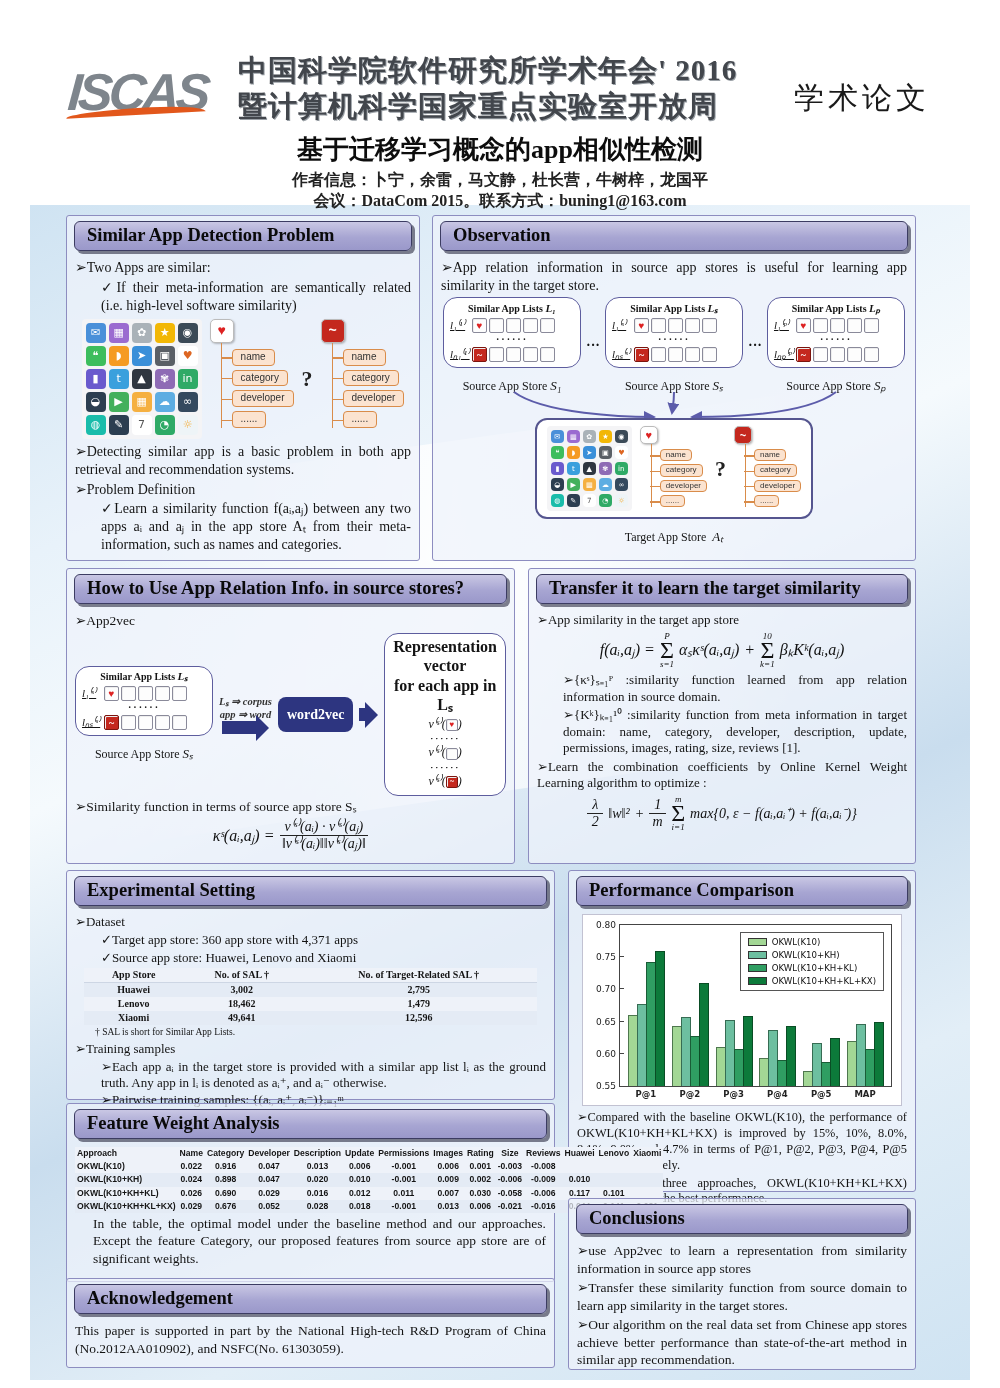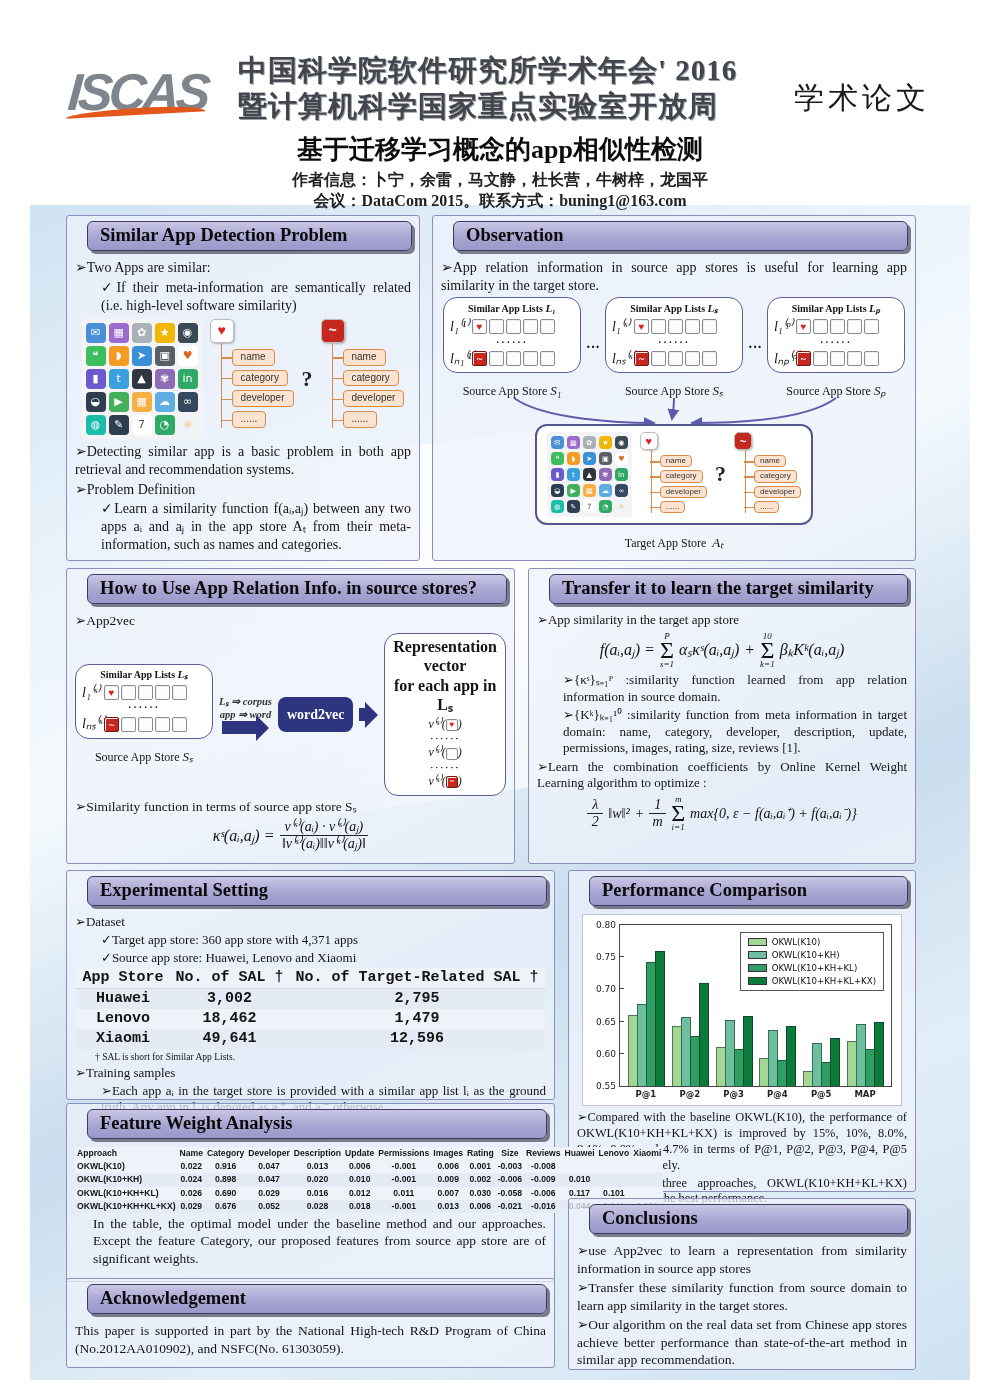--- a/index.html
+++ b/index.html
@@ -20,21 +20,21 @@
   .banner { position:absolute; left:238px; top:52px; width:530px; text-align:left;
     font-weight:bold; color:#42464c; font-size:29px; line-height:1.25; letter-spacing:1px;
     text-shadow:1px 1px 0 #9aa0a6; }
   .hdr-right { position:absolute; right:70px; top:78px; font-size:30px; color:#1a1a1a; letter-spacing:4px; }
   .p-title { position:absolute; left:0; top:132px; width:1000px; text-align:center; font-size:26px; font-weight:bold; color:#0d0d0d; }
   .p-authors { position:absolute; left:0; top:170px; width:1000px; text-align:center; font-size:16px; font-weight:bold; color:#222; }
   .p-conf { position:absolute; left:0; top:191px; width:1000px; text-align:center; font-size:16px; font-weight:bold; color:#222; }
 
   
   .sec { position:absolute; border:1.5px solid #8d8dc0; background:rgba(238,243,251,.72); border-radius:3px; z-index:4; }
-  .sec-hd { margin:5px 7px 3px 20px; padding:3px 10px 4px 12px; font-size:18.5px; font-weight:bold; color:#0a0a0a;
+  .sec-hd { margin:5px 7px 3px 7px; padding:3px 10px 4px 12px; font-size:18.5px; font-weight:bold; color:#0a0a0a;
     background:linear-gradient(180deg,#c9c7e4 0%, #a7a5d2 55%, #9a98ca 100%);
     border:1.5px solid #3c3c62; border-radius:6px; box-shadow:3px 3px 0 rgba(25,25,50,.55); }
   .sec-bd { padding:3px 8px 4px 8px; color:#141414; }
   .b1 { margin:2px 0; text-align:justify; }
   .b2 { margin:2px 0 2px 26px; text-align:justify; }
 
   
   .tile { display:inline-block; width:15px; height:15px; border:1px solid #8a8a9a; background:#fdfdfd;
     border-radius:2px; vertical-align:middle; text-align:center; font-size:10px; line-height:13px;
     box-shadow:inset 1px 1px 0 #eee; color:#d22; flex:0 0 auto; }
@@ -57,21 +57,21 @@
   .meta-tree.small .mt-root { width:18px; height:18px; font-size:11px; }
   .meta-tree.small .mt-node { padding:0 5px; margin:3px 0 3px 8px; }
   .qmark { font-size:22px; font-weight:bold; color:#222; align-self:center; }
 
   
   .store-unit { display:flex; flex-direction:column; align-items:center; }
   .store-box { width:138px; border:1.8px solid #5d5d9e; border-radius:14px; background:#fff; padding:3px 6px 5px 6px; }
   .sb-title { text-align:center; font-size:10px; font-weight:bold; margin-bottom:2px; white-space:nowrap; }
   .sb-sym { font-size:11px; }
   .sb-row { display:flex; align-items:center; gap:2px; }
-  .sb-label { font-size:14px; width:20px; flex:0 0 20px; }
+  .sb-label { font-size:11px; width:20px; flex:0 0 20px;text-decoration:underline; }
   .sb-dots { text-align:center; font-weight:bold; letter-spacing:2px; font-size:10px; line-height:1; padding:2px 0; }
   .sb-caption { font-size:12px; font-weight:normal; margin-top:10px; white-space:nowrap; }
   .sb-caption i { font-size:13px; }
 
   
   .stores-row { display:flex; justify-content:space-between; align-items:flex-start; padding:0 2px; }
   .mid-dots { font-size:14px; font-weight:bold; align-self:center; padding:0 2px; }
   .obs-arrows { display:block; margin:-4px auto -2px auto; }
   .target-wrap { display:flex; flex-direction:column; align-items:center; }
   .target-box { display:flex; gap:8px; align-items:flex-start; border:2px solid #55558f; border-radius:12px;
@@ -95,21 +95,21 @@
     font-size:16px; color:#111; margin:4px 0; }
   .frac { display:inline-flex; flex-direction:column; align-items:center; line-height:1.15; font-size:14px; }
   .frac .num { border-bottom:1.2px solid #222; padding:0 5px; }
   .bigop { display:inline-flex; flex-direction:column; align-items:center; line-height:.85; font-style:normal; }
   .bigop .lim { font-size:9px; font-style:italic; }
   .bigop .sym { font-size:24px; }
 
   
   table.data { border-collapse:collapse; background:#eef2f9; margin:2px auto; }
   table.data th, table.data td { padding:1px 6px; white-space:nowrap; }
-  table.exp { font-size:15px; width:96%;font-family:Liberation Mono, monospace; }
+  table.exp { font-size:10px; width:96%; }
   table.exp th { font-weight:bold; border-bottom:1px solid #cdd6e4; }
   table.exp td { font-weight:bold; text-align:center; }
   table.exp tr:nth-child(odd) td { background:#e4ebf5; }
   table.feat { font-family:"Liberation Sans",sans-serif; font-size:8.6px; width:99%; }
   table.feat th { font-weight:bold; text-align:center; padding:1px 2px; }
   table.feat td { font-weight:bold; text-align:center; padding:1px 2px; }
   table.feat td.first, table.feat th:first-child { text-align:left; }
   table.feat tr:nth-child(even) td { background:#e4ebf5; }
   .footnote { font-size:9.5px; margin-left:20px; }
 

